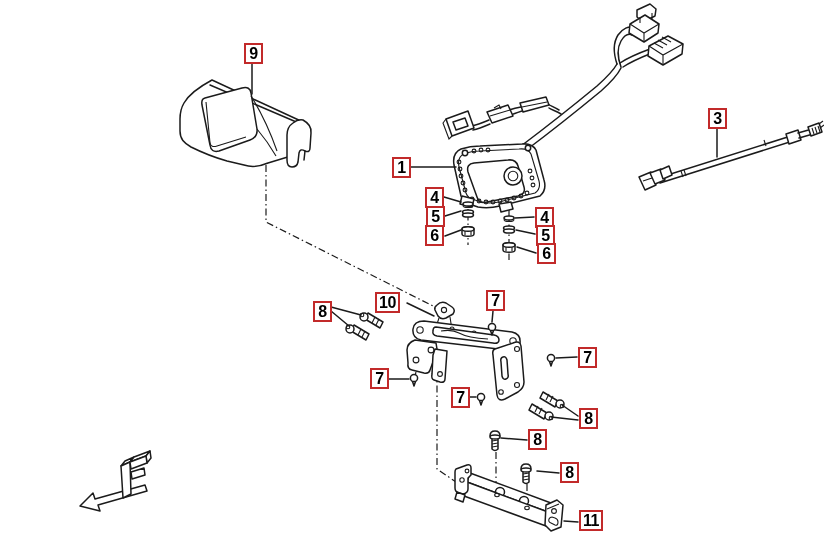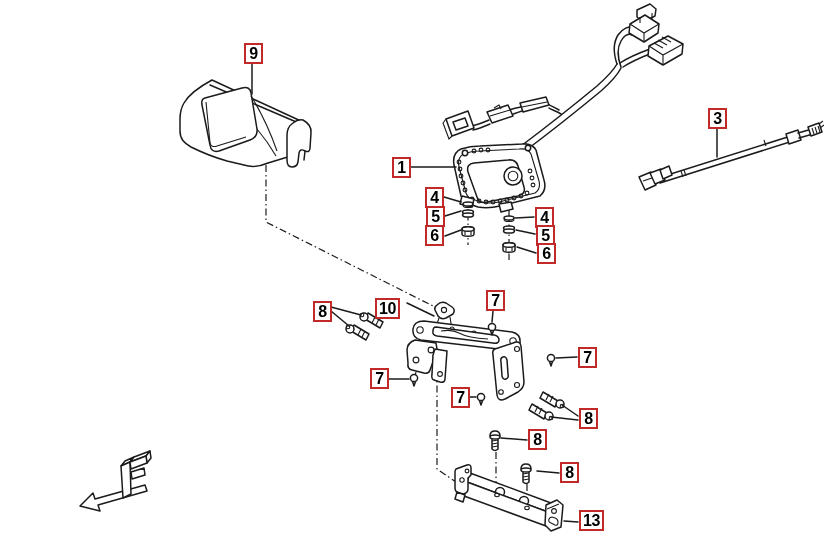--- a/index.html
+++ b/index.html
@@ -291,23 +291,23 @@
       <div class="callout" style="left: 244px; top: 43px;">9</div>
       <div class="callout" style="left: 392px; top: 157px;">1</div>
       <div class="callout" style="left: 708px; top: 108px;">3</div>
       <div class="callout" style="left: 425px; top: 187px;">4</div>
       <div class="callout" style="left: 426px; top: 206px;">5</div>
       <div class="callout" style="left: 425px; top: 225px;">6</div>
       <div class="callout" style="left: 535px; top: 207px;">4</div>
       <div class="callout" style="left: 536px; top: 225px;">5</div>
       <div class="callout" style="left: 537px; top: 243px;">6</div>
       <div class="callout" style="left: 313px; top: 301px;">8</div>
-      <div class="callout" style="left: 375px; top: 298px;">10</div>
+      <div class="callout" style="left: 375px; top: 292px;">10</div>
       <div class="callout" style="left: 486px; top: 290px;">7</div>
       <div class="callout" style="left: 578px; top: 347px;">7</div>
       <div class="callout" style="left: 370px; top: 368px;">7</div>
       <div class="callout" style="left: 451px; top: 387px;">7</div>
       <div class="callout" style="left: 579px; top: 408px;">8</div>
       <div class="callout" style="left: 528px; top: 429px;">8</div>
       <div class="callout" style="left: 560px; top: 462px;">8</div>
-      <div class="callout" style="left: 579px; top: 510px;">13</div>
+      <div class="callout" style="left: 579px; top: 510px;">11</div>
     </div>
 </div>
 
 </body></html>

